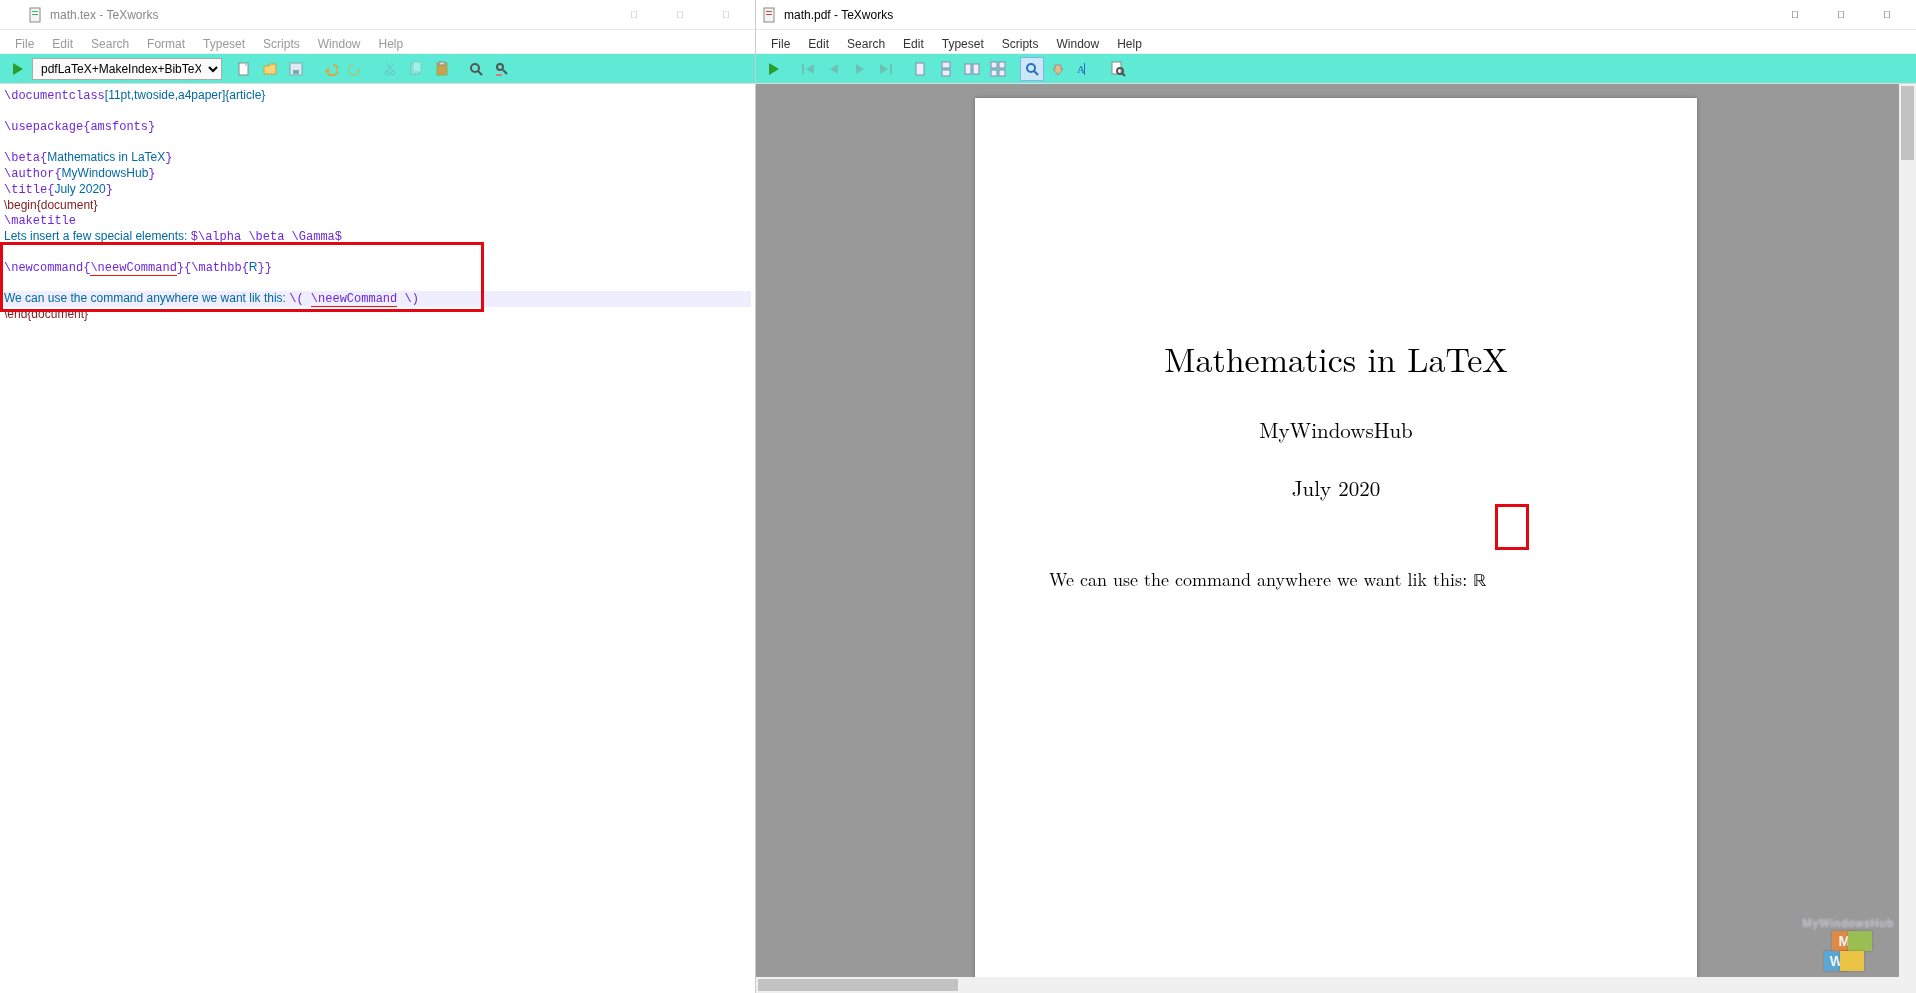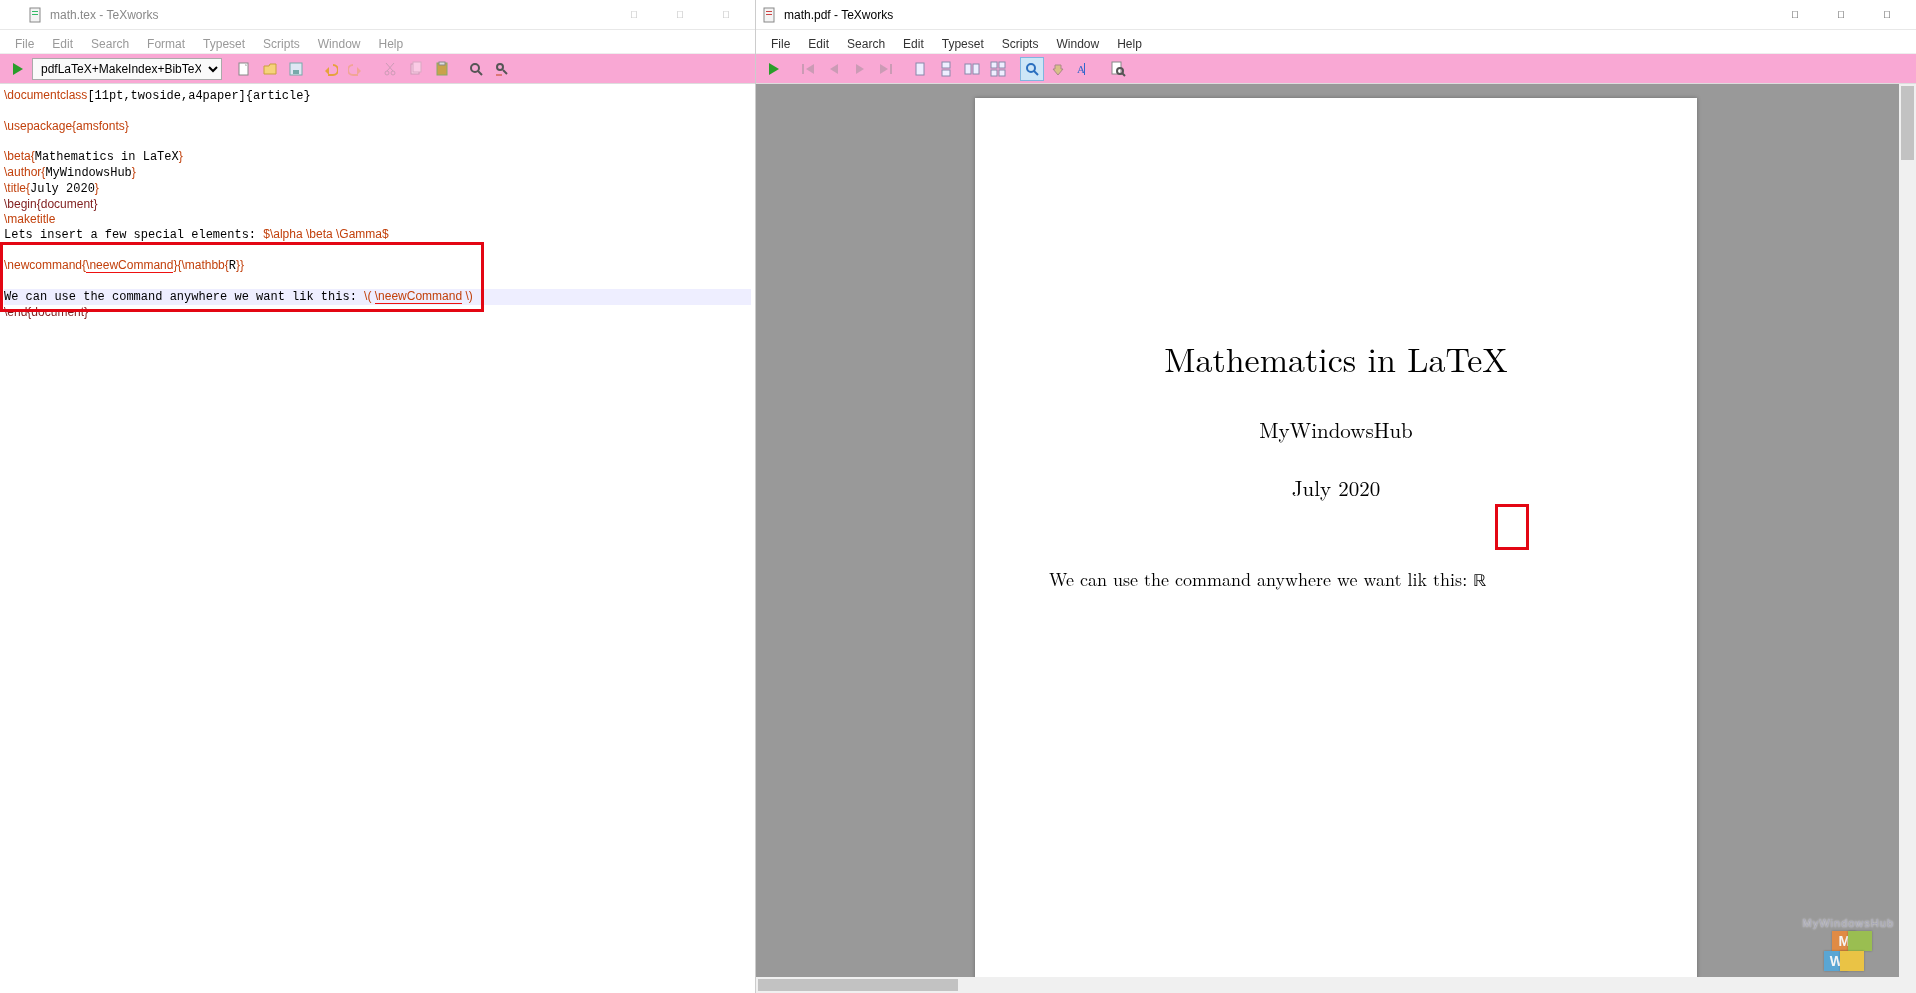--- a/index.html
+++ b/index.html
@@ -23,32 +23,32 @@
   .titlebar .winbtns { display:flex; }
   .titlebar .winbtn { width:46px; height:28px; display:flex; align-items:center; justify-content:center; font-family:"Segoe MDL2 Assets","Segoe UI Symbol",sans-serif; font-size:10px; color:#222;}
   .titlebar.inactive .winbtn { color:#aaa; }
 
   
   .menubar { height:24px; display:flex; align-items:flex-end; padding:0 6px; font-size:12px; border-bottom:1px solid #eee;}
   .menubar .item { padding:2px 9px; color:#333; }
   .pane-left.inactive .menubar .item { color:#999; }
 
   
-  .toolbar { height:30px; background:#f9a8d4; border-bottom:1px solid #ddd; display:flex; align-items:center; padding:0 6px; gap:2px;}
+  .toolbar { height:30px; background:#5eead4; border-bottom:1px solid #ddd; display:flex; align-items:center; padding:0 6px; gap:2px;}
   .tbtn { width:24px; height:24px; display:flex; align-items:center; justify-content:center; border:1px solid transparent;}
   .tsep { width:6px; }
   .tbtn svg { width:16px; height:16px; }
   .typeset-select { height:22px; font-size:12px; border:1px solid #aaa; background:#fafafa; padding:0 4px; width:190px;}
 
   
   .editor { flex:1; position:relative; overflow:auto; font-family:Verdana, Tahoma, sans-serif; font-size:12px; padding:4px 4px; }
   .line { white-space:pre; line-height:15px; }
   .line.hi { background:#eef; }
-  .cmd { color:#c2410c; }
-  .arg { color:#000000;font-family:Liberation Mono, monospace; }
+  .cmd { color:#6d28d9;font-family:Liberation Mono, monospace; }
+  .arg { color:#0369a1; }
   .env { color:#7f1d1d; }
   .underline-red { border-bottom:1px solid #e11; }
   .annotation-box { position:absolute; border:3px solid #e30613; pointer-events:none; }
 
   
   .viewer { flex:1; background:#999; display:flex; align-items:flex-start; justify-content:center; overflow:auto; padding:14px 8px 0 8px; position:relative;}
   .viewer-inner { display:flex; flex-direction:column; align-items:center; width:100%; }
   .page { width:722px; min-height:900px; background:#fff; box-shadow:0 0 4px rgba(0,0,0,0.3); position:relative; font-family:"Latin Modern Roman", Georgia, "Times New Roman", serif; color:#000;}
   .page .title   { text-align:center; font-size:34px; margin-top:236px; }
   .page .author  { text-align:center; font-size:21px; margin-top:32px; }

